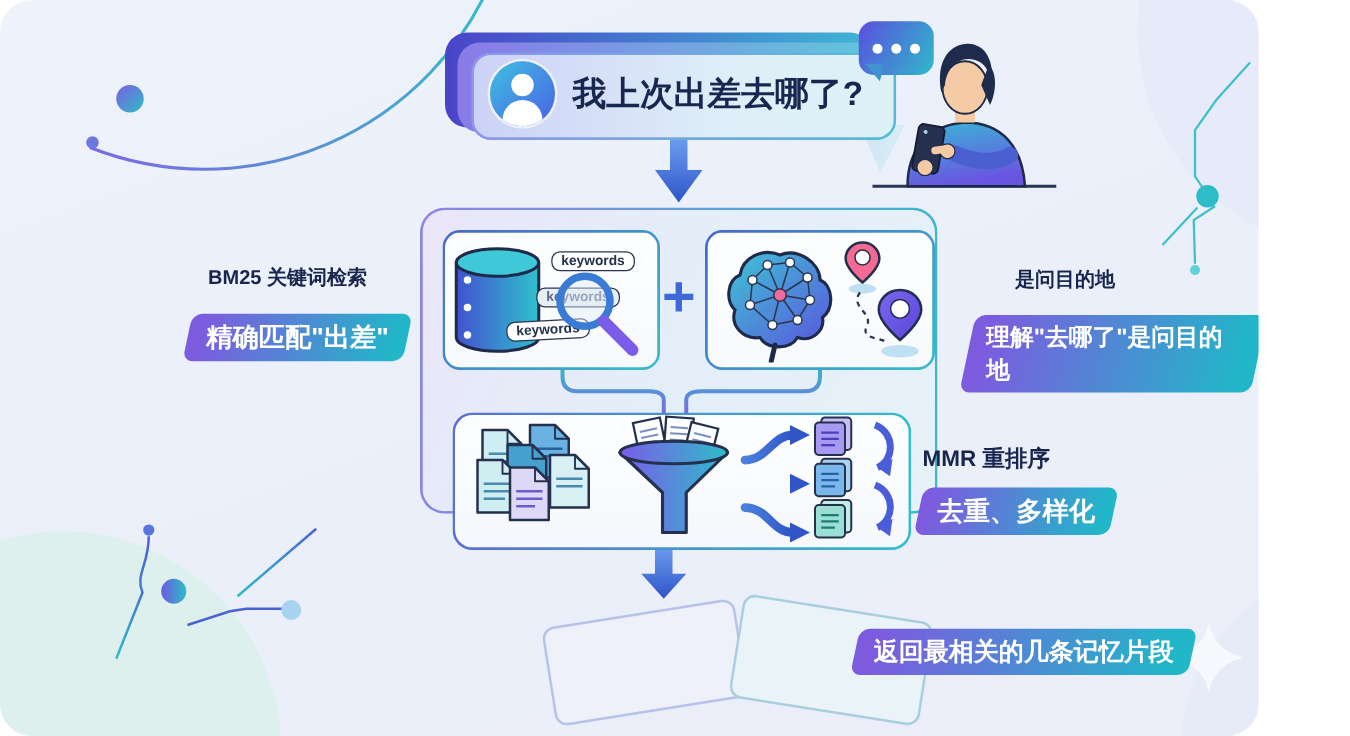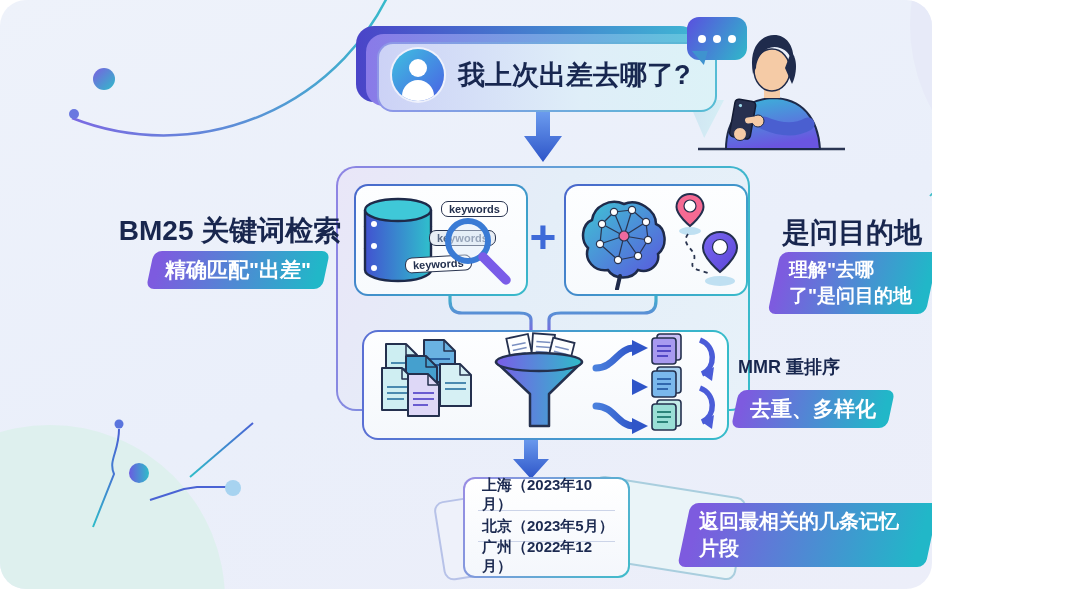--- a/index.html
+++ b/index.html
@@ -1,16 +1,16 @@
 <!DOCTYPE html>
 <html><head>
 <meta charset="utf-8">
 <style>
   html,body{margin:0;padding:0;background:#ffffff;}
-  .stage{position:relative;width:932px;height:589px;font-family:"Liberation Sans","DejaVu Sans",sans-serif;overflow:hidden;}
+  .stage{position:relative;width:1007px;height:589px;font-family:"Liberation Sans","DejaVu Sans",sans-serif;overflow:hidden;}
   .panel{position:absolute;inset:0;border-radius:26px;background:linear-gradient(160deg,#eef2fa 0%,#eaeffa 55%,#eceef9 100%);overflow:hidden;}
   .lyr0{position:absolute;inset:0;z-index:0;}
   .lyr2{position:absolute;inset:0;z-index:2;pointer-events:none;}
   .abs{position:absolute;}
   
   .gb{border:2px solid transparent;border-radius:16px;
       background:var(--fill,#fff) padding-box,var(--stroke,linear-gradient(90deg,#8f84e4,#35bcca)) border-box;}
   
   .bub-l3{left:356px;top:26px;width:342px;height:76px;border-radius:18px;background:linear-gradient(90deg,#4a44c8,#3fb6d4);z-index:3;}
   .bub-l2{left:366px;top:34px;width:340px;height:72px;border-radius:18px;background:linear-gradient(90deg,#8a7ae8,#5fc8dc);z-index:3;}
@@ -34,21 +34,21 @@
     --stroke:linear-gradient(100deg,#8f84e4,#35bcca);}
   .boxL{left:354px;top:184px;width:170px;height:108px;border-radius:14px;z-index:3;
     --fill:linear-gradient(180deg,#fdfeff,#f7fafd);--stroke:linear-gradient(140deg,#4a66cc,#38bcca);}
   .boxR{left:564px;top:184px;width:180px;height:108px;border-radius:14px;z-index:3;
     --fill:linear-gradient(180deg,#fdfeff,#f7fafd);--stroke:linear-gradient(140deg,#4a66cc,#38bcca);}
   .plus{left:518px;top:210px;width:50px;height:54px;display:flex;align-items:center;justify-content:center;
     font-size:46px;font-weight:700;color:#3e6ad8;z-index:3;}
   .boxM{left:362px;top:330px;width:363px;height:106px;border-radius:16px;z-index:3;
     --fill:linear-gradient(180deg,#fdfeff,#f5f8fc);--stroke:linear-gradient(90deg,#5a6fd4,#35bcca);}
   
-  .title{position:absolute;font-weight:bold;color:#18264e;font-size:28px;z-index:4;}
+  .title{position:absolute;font-weight:bold;color:#18264e;font-size:16px;z-index:4;}
   .tag{position:absolute;display:inline-block;transform:skewX(-12deg);border-radius:8px;z-index:4;
     background:linear-gradient(95deg,#7d5bdf 5%,#21b7c8 95%);color:#fff;font-weight:bold;padding:5px 15px;}
   .tag>span{display:inline-block;transform:skewX(12deg);}
   .pill{position:absolute;z-index:4;font-size:11px;font-weight:bold;color:#23304e;background:#ffffff;
     border:1.5px solid #2a3550;border-radius:7px;padding:1px 7px;}
   .pill.dim{background:#e8eef5;color:#5a6a85;}
   
   .card-back{position:absolute;border-radius:10px;z-index:3;}
   .card{left:463px;top:477px;width:163px;height:95px;border-radius:12px;z-index:4;padding:1px 0;
     --fill:linear-gradient(180deg,#ffffff,#f4f7fc);--stroke:linear-gradient(120deg,#9a8ce4,#3fbcca);}
@@ -382,21 +382,16 @@
       <path d="M8,34 l12,-7 l-2,14 z" fill="#4a5cd8" stroke="none"></path>
       <path d="M6,48 C22,54 22,76 8,82" stroke-width="5.5"></path>
       <path d="M8,82 l12,-7 l-2,14 z" fill="#4a5cd8" stroke="none"></path>
     </g>
   </svg>
   <div class="title" style="left:738px;top:355px;font-size:18px">MMR 重排序</div>
   <div class="tag" style="left:735px;top:390px;font-size:21px"><span>去重、多样化</span></div>
 
   <div class="card-back" style="left:438px;top:490px;width:152px;height:76px;background:#eef1fa;border:2px solid #b7c2e8;transform:rotate(-9deg)"></div>
   <div class="card-back" style="left:588px;top:486px;width:150px;height:80px;background:#eaf4f8;border:2px solid #a9cede;transform:rotate(9deg)"></div>
-  <div class="abs gb card">
-    <div class="mem-row">上海（2023年10月）</div>
-    <div class="mem-row">北京（2023年5月）</div>
-    <div class="mem-row">广州（2022年12月）</div>
-  </div>
   <div class="tag" style="left:684px;top:503px;font-size:20px"><span>返回最相关的几条记忆片段</span></div>
 
  </div>
 </div>
 
 </body></html>

